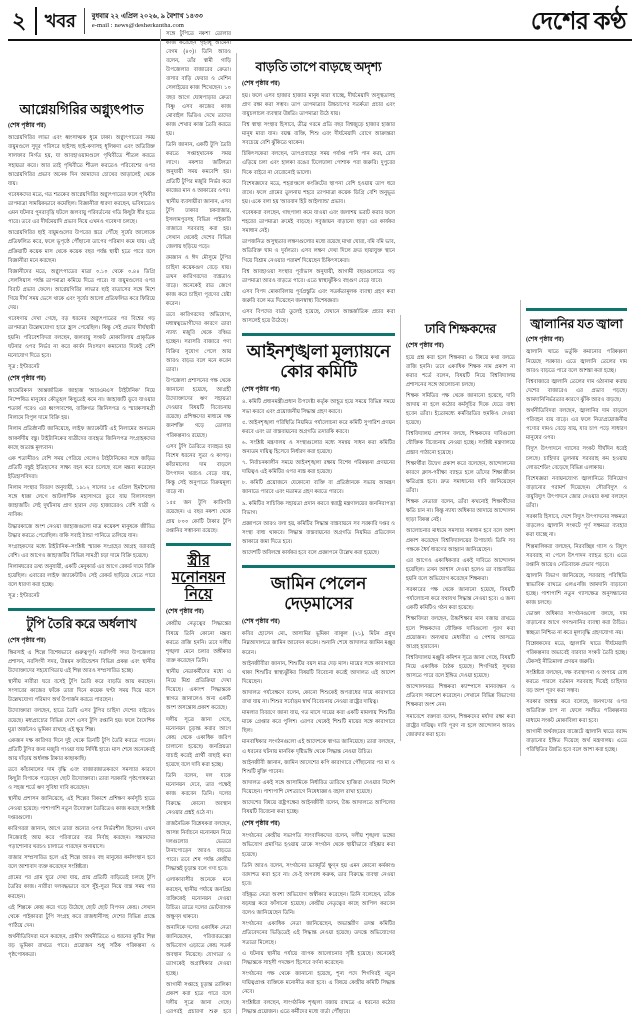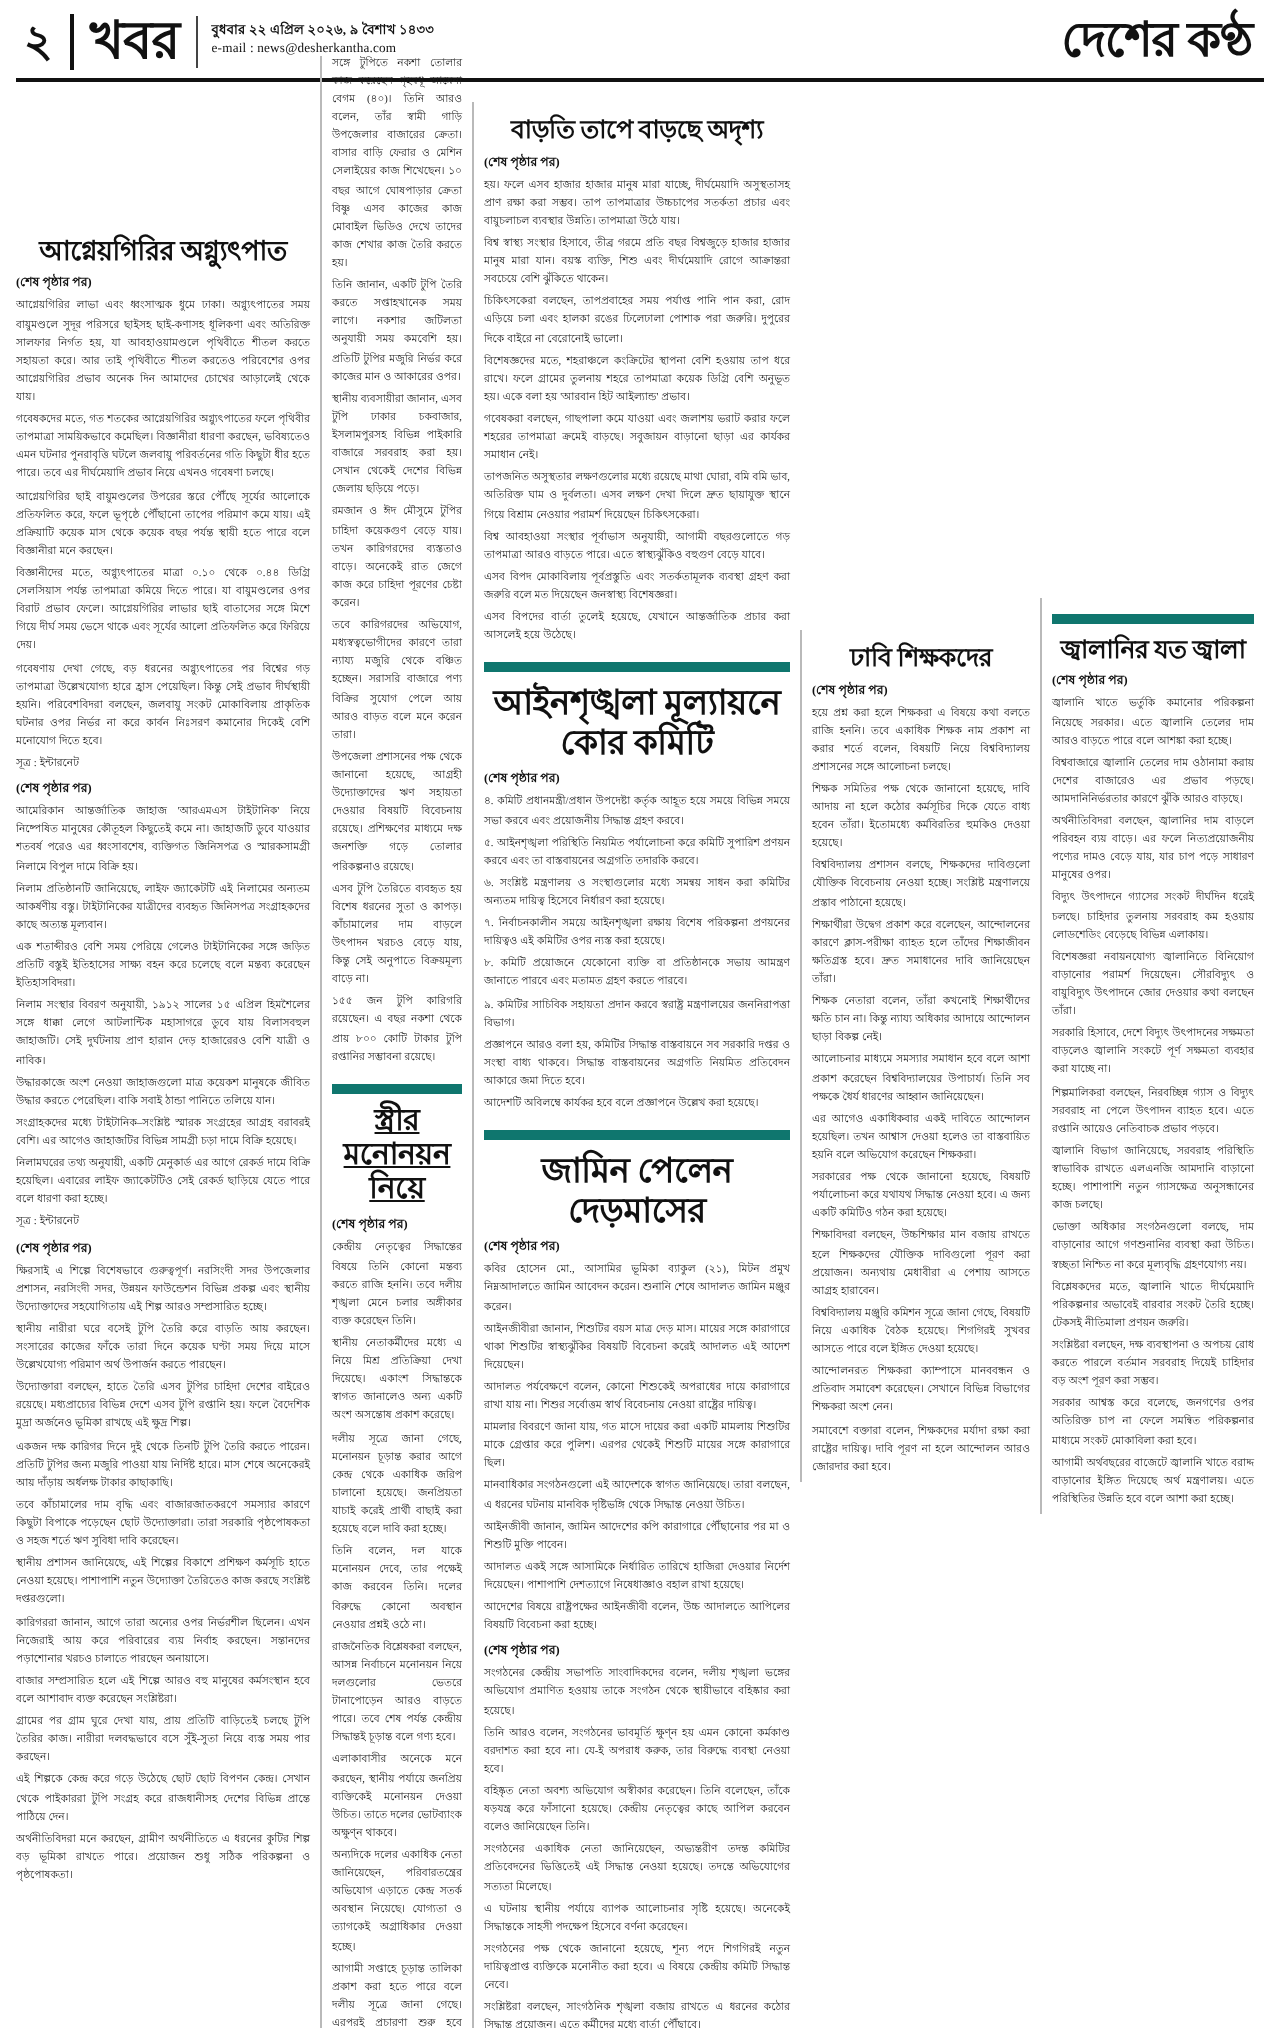--- a/index.html
+++ b/index.html
@@ -32,21 +32,21 @@
     line-height:1;
     letter-spacing:-.5px;
   }
   .mh-sep{
     width:2px;
     align-self:stretch;
     background:#111;
     margin:1px 0;
   }
   .mh-section{
-    font-size:26px;
+    font-size:18px;
     font-weight:800;
     padding:0 8px;
     line-height:1;
     letter-spacing:-.3px;
   }
   .mh-sep2{
     width:1px;
     align-self:stretch;
     background:#444;
     margin:2px 0;
@@ -96,21 +96,21 @@
     font-weight:800;
     line-height:1.15;
     margin:7px 0 3px 0;
     letter-spacing:-.2px;
   }
   .hl-xl{ font-size:13.5px; }
   .hl-lg{ font-size:12.5px; }
   .hl-md{ font-size:17px; }
   .hl-sm{ font-size:15px;text-decoration:underline; }
   .hl.rule-top{
-    border-top:5px solid #0f766e;
+    border-top:3px solid #0f766e;
     padding-top:6px;
     margin-top:8px;
   }
   .contd{
     font-size:6.2px;
     font-weight:700;
     margin:2px 0 2px 0;
     text-align:left;
   }
 
@@ -160,20 +160,21 @@
         <div class="body">
           <p>আমেরিকান আন্তর্জাতিক জাহাজ 'আরএমএস টাইটানিক' নিয়ে নিষ্পেষিত মানুষের কৌতূহল কিছুতেই কমে না। জাহাজটি ডুবে যাওয়ার শতবর্ষ পরেও এর ধ্বংসাবশেষ, ব্যক্তিগত জিনিসপত্র ও স্মারকসামগ্রী নিলামে বিপুল দামে বিক্রি হয়।</p>
           <p>নিলাম প্রতিষ্ঠানটি জানিয়েছে, লাইফ জ্যাকেটটি এই নিলামের অন্যতম আকর্ষণীয় বস্তু। টাইটানিকের যাত্রীদের ব্যবহৃত জিনিসপত্র সংগ্রাহকদের কাছে অত্যন্ত মূল্যবান।</p>
           <p>এক শতাব্দীরও বেশি সময় পেরিয়ে গেলেও টাইটানিকের সঙ্গে জড়িত প্রতিটি বস্তুই ইতিহাসের সাক্ষ্য বহন করে চলেছে বলে মন্তব্য করেছেন ইতিহাসবিদরা।</p>
           <p>নিলাম সংস্থার বিবরণ অনুযায়ী, ১৯১২ সালের ১৫ এপ্রিল হিমশৈলের সঙ্গে ধাক্কা লেগে আটলান্টিক মহাসাগরে ডুবে যায় বিলাসবহুল জাহাজটি। সেই দুর্ঘটনায় প্রাণ হারান দেড় হাজারেরও বেশি যাত্রী ও নাবিক।</p>
           <p>উদ্ধারকাজে অংশ নেওয়া জাহাজগুলো মাত্র কয়েকশ মানুষকে জীবিত উদ্ধার করতে পেরেছিল। বাকি সবাই ঠান্ডা পানিতে তলিয়ে যান।</p>
           <p>সংগ্রাহকদের মধ্যে টাইটানিক–সংশ্লিষ্ট স্মারক সংগ্রহের আগ্রহ বরাবরই বেশি। এর আগেও জাহাজটির বিভিন্ন সামগ্রী চড়া দামে বিক্রি হয়েছে।</p>
           <p>নিলামঘরের তথ্য অনুযায়ী, একটি মেনুকার্ড এর আগে রেকর্ড দামে বিক্রি হয়েছিল। এবারের লাইফ জ্যাকেটটিও সেই রেকর্ড ছাড়িয়ে যেতে পারে বলে ধারণা করা হচ্ছে।</p>
           <p>সূত্র : ইন্টারনেট</p>
         </div>
+        <div class="hl hl-lg rule-top">টুপি তৈরি করে অর্ধলাখ</div>
         <div class="contd">(শেষ পৃষ্ঠার পর)</div>
         <div class="body">
           <p>ক্ষিরসাই এ শিল্পে বিশেষভাবে গুরুত্বপূর্ণ। নরসিংদী সদর উপজেলার প্রশাসন, নরসিংদী সদর, উন্নয়ন ফাউন্ডেশন বিভিন্ন প্রকল্প এবং স্থানীয় উদ্যোক্তাদের সহযোগিতায় এই শিল্প আরও সম্প্রসারিত হচ্ছে।</p>
           <p>স্থানীয় নারীরা ঘরে বসেই টুপি তৈরি করে বাড়তি আয় করছেন। সংসারের কাজের ফাঁকে তারা দিনে কয়েক ঘণ্টা সময় দিয়ে মাসে উল্লেখযোগ্য পরিমাণ অর্থ উপার্জন করতে পারছেন।</p>
           <p>উদ্যোক্তারা বলছেন, হাতে তৈরি এসব টুপির চাহিদা দেশের বাইরেও রয়েছে। মধ্যপ্রাচ্যের বিভিন্ন দেশে এসব টুপি রপ্তানি হয়। ফলে বৈদেশিক মুদ্রা অর্জনেও ভূমিকা রাখছে এই ক্ষুদ্র শিল্প।</p>
           <p>একজন দক্ষ কারিগর দিনে দুই থেকে তিনটি টুপি তৈরি করতে পারেন। প্রতিটি টুপির জন্য মজুরি পাওয়া যায় নির্দিষ্ট হারে। মাস শেষে অনেকেরই আয় দাঁড়ায় অর্ধলক্ষ টাকার কাছাকাছি।</p>
           <p>তবে কাঁচামালের দাম বৃদ্ধি এবং বাজারজাতকরণে সমস্যার কারণে কিছুটা বিপাকে পড়েছেন ছোট উদ্যোক্তারা। তারা সরকারি পৃষ্ঠপোষকতা ও সহজ শর্তে ঋণ সুবিধা দাবি করেছেন।</p>
           <p>স্থানীয় প্রশাসন জানিয়েছে, এই শিল্পের বিকাশে প্রশিক্ষণ কর্মসূচি হাতে নেওয়া হয়েছে। পাশাপাশি নতুন উদ্যোক্তা তৈরিতেও কাজ করছে সংশ্লিষ্ট দপ্তরগুলো।</p>
           <p>কারিগররা জানান, আগে তারা অন্যের ওপর নির্ভরশীল ছিলেন। এখন নিজেরাই আয় করে পরিবারের ব্যয় নির্বাহ করছেন। সন্তানদের পড়াশোনার খরচও চালাতে পারছেন অনায়াসে।</p>
           <p>বাজার সম্প্রসারিত হলে এই শিল্পে আরও বহু মানুষের কর্মসংস্থান হবে বলে আশাবাদ ব্যক্ত করেছেন সংশ্লিষ্টরা।</p>

